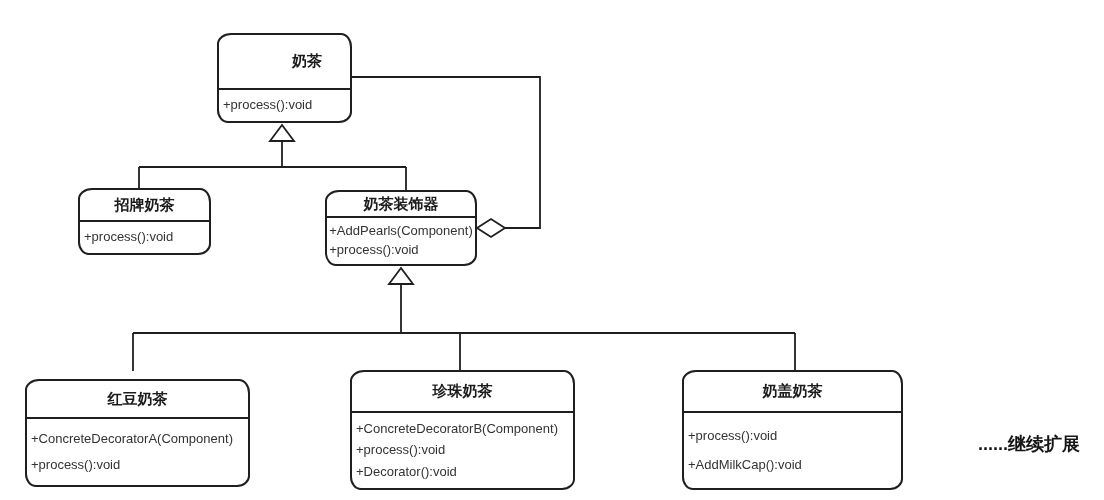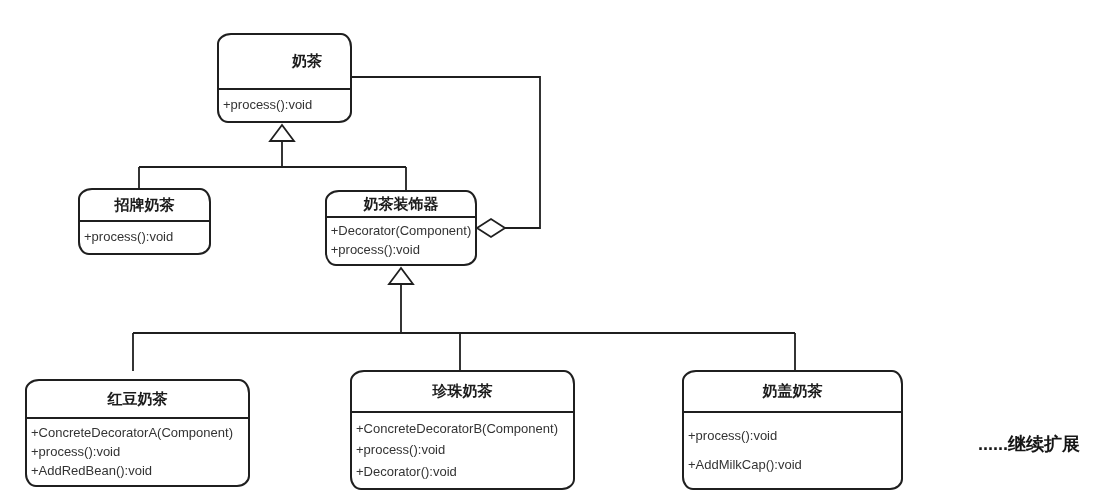--- a/index.html
+++ b/index.html
@@ -115,31 +115,30 @@
   <div class="cls" id="cls-signature">
     <div class="cls-title">招牌奶茶</div>
     <div class="cls-members">
       <div class="member">+process():void</div>
     </div>
   </div>
 
   <div class="cls" id="cls-decorator">
     <div class="cls-title">奶茶装饰器</div>
     <div class="cls-members">
-      <div class="member">+Decorator(Component)</div>
+      <div class="member">+AddPearls(Component)</div>
       <div class="member">+process():void</div>
     </div>
   </div>
 
   <div class="cls" id="cls-red-bean">
     <div class="cls-title">红豆奶茶</div>
     <div class="cls-members">
       <div class="member">+ConcreteDecoratorA(Component)</div>
       <div class="member">+process():void</div>
-      <div class="member">+AddRedBean():void</div>
     </div>
   </div>
 
   <div class="cls" id="cls-pearl">
     <div class="cls-title">珍珠奶茶</div>
     <div class="cls-members">
       <div class="member">+ConcreteDecoratorB(Component)</div>
       <div class="member">+process():void</div>
       <div class="member">+Decorator():void</div>
     </div>

